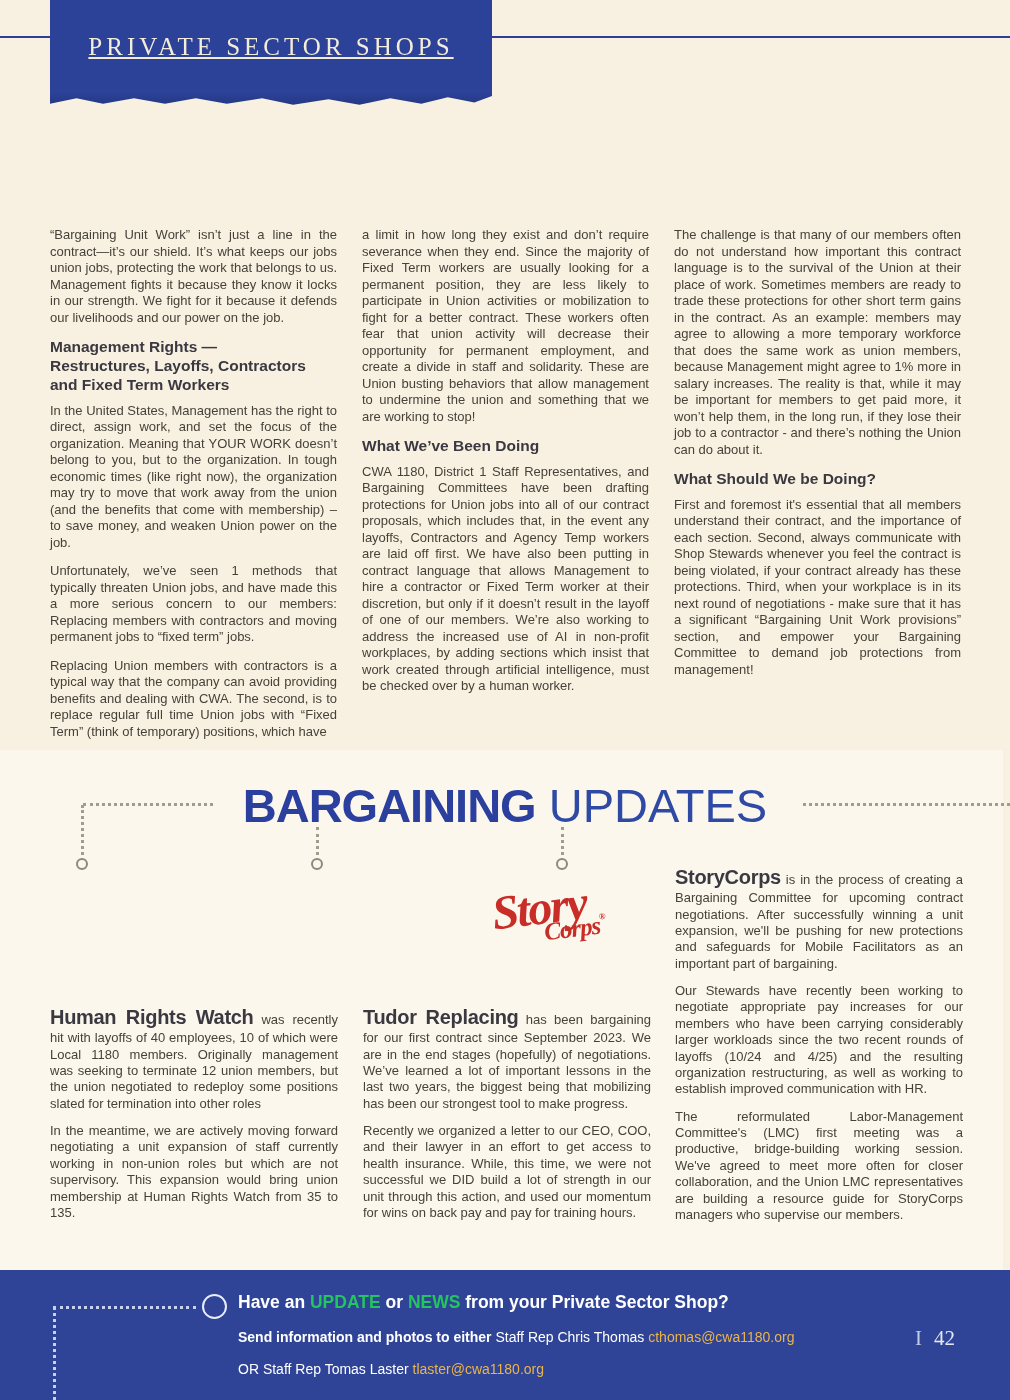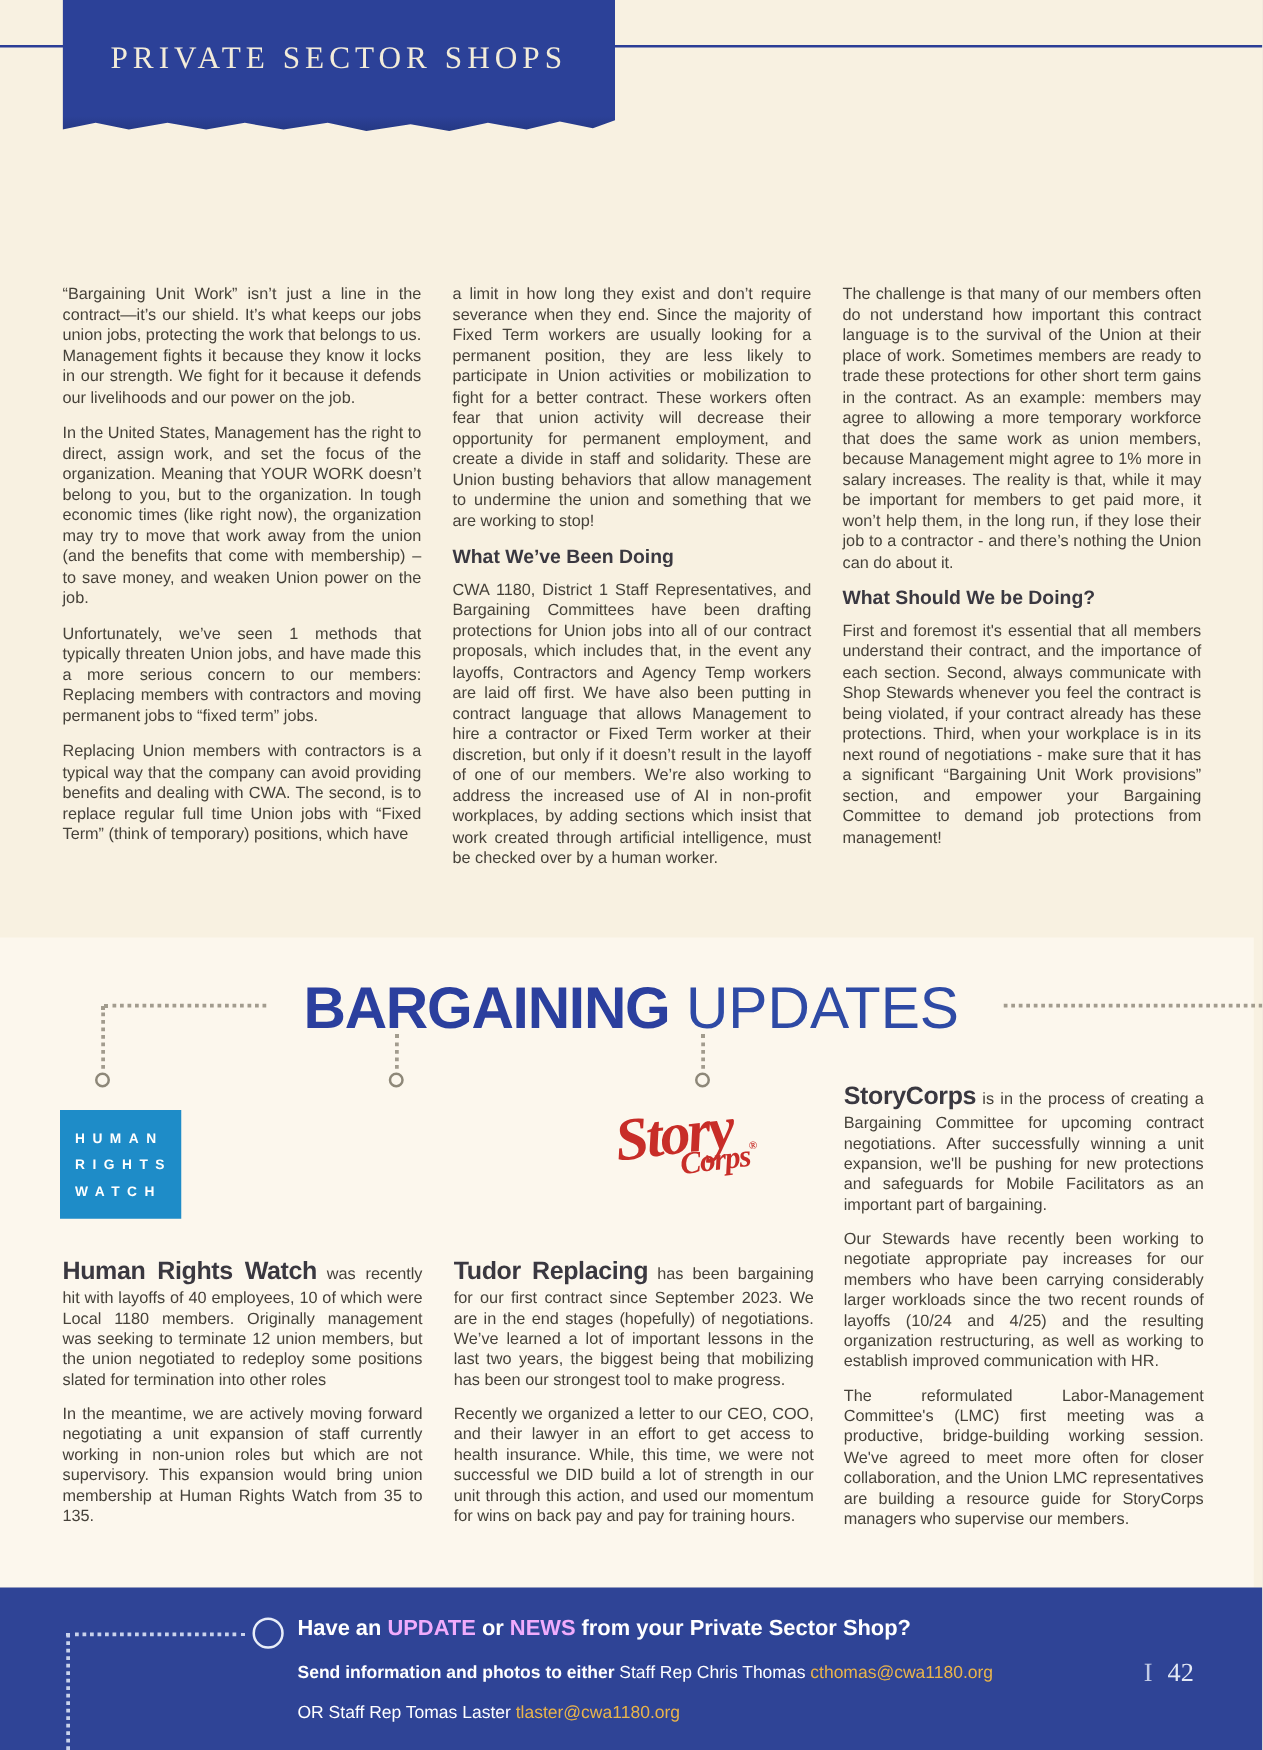--- a/index.html
+++ b/index.html
@@ -6,21 +6,21 @@
   body { background:#e8e4da; font-family:"Liberation Sans", sans-serif; }
   .page { position:relative; width:1010px; height:1400px; background:#f8f1e1; overflow:hidden; margin:0 auto; }
 
   
   .top-rule { position:absolute; top:36px; left:0; width:1010px; height:2px; background:#2c3e96; z-index:1; }
   .banner { position:absolute; left:50px; top:0; width:442px; height:108px; z-index:2;
             background:linear-gradient(to bottom,#2c4198 86%, #23367e 100%);
             display:flex; align-items:center; justify-content:center;
             clip-path:polygon(0 0,100% 0,100% 89%,96% 95%,90% 90%,84% 96%,77% 91%,70% 97%,63% 92%,55% 97%,48% 91%,40% 96%,33% 91%,26% 96%,19% 91%,12% 96%,6% 91%,0 96%);
             filter:drop-shadow(2px 6px 5px rgba(130,115,90,.55)); }
-  .banner-title { color:#f3ecd9; font-family:"Liberation Serif", serif; font-size:25px; letter-spacing:4px; margin-top:-14px; }
+  .banner-title { color:#f3ecd9; font-family:"Liberation Serif", serif; font-size:25px; letter-spacing:4px; margin-top:-14px;text-decoration:underline; }
 
   
   .headline { position:absolute; left:50px; top:150px; white-space:nowrap; }
   .hl-light { font-size:46px; color:#2d4ba0; letter-spacing:-1px; }
   .hl-eq { font-size:42px; color:#a02029; font-weight:800; margin:0 8px; }
   .hl-bold { font-size:49px; color:#2341a0; font-weight:800; letter-spacing:-1px; }
 
   
   .cols { position:absolute; left:50px; top:227px; width:912px; display:flex; gap:25px; }
   .col { width:287px; }
@@ -66,39 +66,43 @@
 
   
   .footer { position:absolute; left:0; top:1270px; width:1010px; height:130px; background:#2f4496; }
   .f-dot-h { position:absolute; left:53px; top:36px; width:143px; border-top:3px dotted #c9d2ec; }
   .f-dot-v { position:absolute; left:53px; top:37px; height:93px; border-left:3px dotted #c9d2ec; }
   .f-circle { position:absolute; left:202px; top:24px; width:25px; height:25px; border:2px solid #e8edf8; border-radius:50%; }
   .f-text { position:absolute; left:238px; top:22px; width:640px; color:#ffffff; }
   .f-line1 { font-size:17.5px; font-weight:700; margin-bottom:9px; }
   .f-line2, .f-line3 { font-size:14px; margin-bottom:5px;margin-top:16px; }
   .f-bold { font-weight:700; }
-  .gold { color:#f0abfc; }
+  .gold { color:#22c55e; }
   .f-email { color:#e9b44b; text-decoration:none; }
   .f-pageno { position:absolute; right:55px; top:56px; font-family:"Liberation Serif", serif; font-size:21px; color:#e3e8f4; }
   .f-pagediv { margin-right:12px; color:#c3cce6; }
 </style>
 </head>
 <body>
 
 <div class="page">
 
   <div class="top-rule"></div>
   <div class="banner">
     <div class="banner-title">PRIVATE SECTOR SHOPS</div>
   </div>
 
 
   <div class="cols">
     <div class="col">
       <p>“Bargaining Unit Work” isn’t just a line in the contract—it’s our shield. It’s what keeps our jobs union jobs, protecting the work that belongs to us. Management fights it because they know it locks in our strength. We fight for it because it defends our livelihoods and our power on the job.</p>
+      <h3>
+        <span style="display:block">Management Rights —</span>
+        <span style="display:block">Restructures, Layoffs, Contractors and Fixed Term Workers</span>
+      </h3>
       <p>In the United States, Management has the right to direct, assign work, and set the focus of the organization. Meaning that YOUR WORK doesn’t belong to you, but to the organization. In tough economic times (like right now), the organization may try to move that work away from the union (and the benefits that come with membership) – to save money, and weaken Union power on the job.</p>
       <p>Unfortunately, we’ve seen 1 methods that typically threaten Union jobs, and have made this a more serious concern to our members: Replacing members with contractors and moving permanent jobs to “fixed term” jobs.</p>
       <p>Replacing Union members with contractors is a typical way that the company can avoid providing benefits and dealing with CWA. The second, is to replace regular full time Union jobs with “Fixed Term” (think of temporary) positions, which have</p>
     </div>
     <div class="col">
       <p>a limit in how long they exist and don’t require severance when they end. Since the majority of Fixed Term workers are usually looking for a permanent position, they are less likely to participate in Union activities or mobilization to fight for a better contract. These workers often fear that union activity will decrease their opportunity for permanent employment, and create a divide in staff and solidarity. These are Union busting behaviors that allow management to undermine the union and something that we are working to stop!</p>
       <h3>What We’ve Been Doing</h3>
       <p>CWA 1180, District 1 Staff Representatives, and Bargaining Committees have been drafting protections for Union jobs into all of our contract proposals, which includes that, in the event any layoffs, Contractors and Agency Temp workers are laid off first. We have also been putting in contract language that allows Management to hire a contractor or Fixed Term worker at their discretion, but only if it doesn’t result in the layoff of one of our members. We’re also working to address the increased use of AI in non-profit workplaces, by adding sections which insist that work created through artificial intelligence, must be checked over by a human worker.</p>
     </div>
     <div class="col">
@@ -115,25 +119,20 @@
 
     <div class="dot-h" style="left:83px; top:53px; width:130px;"></div>
     <div class="dot-v" style="left:81px; top:55px; height:50px;"></div>
     <div class="dot-v" style="left:316px; top:77px; height:28px;"></div>
     <div class="dot-v" style="left:561px; top:77px; height:28px;"></div>
     <div class="dot-h" style="left:803px; top:53px; width:207px;"></div>
     <div class="node-circle" style="left:76px; top:108px;"></div>
     <div class="node-circle" style="left:311px; top:108px;"></div>
     <div class="node-circle" style="left:556px; top:108px;"></div>
 
-    <div class="hrw-logo">
-      <div class="hrw-row">HUMAN</div>
-      <div class="hrw-row">RIGHTS</div>
-      <div class="hrw-row">WATCH</div>
-    </div>
 
 
     <div class="story-logo">
       <span class="story-w1">Story</span>
       <span class="story-w2"><span>Corps</span><span class="story-reg">®</span></span>
     </div>
 
     <div class="entry e-hrw">
       <p><span class="lead">Human Rights Watch</span><span> was recently hit with layoffs of 40 employees, 10 of which were Local 1180 members. Originally management was seeking to terminate 12 union members, but the union negotiated to redeploy some positions slated for termination into other roles</span></p>
       <p>In the meantime, we are actively moving forward negotiating a unit expansion of staff currently working in non-union roles but which are not supervisory. This expansion would bring union membership at Human Rights Watch from 35 to 135.</p>

